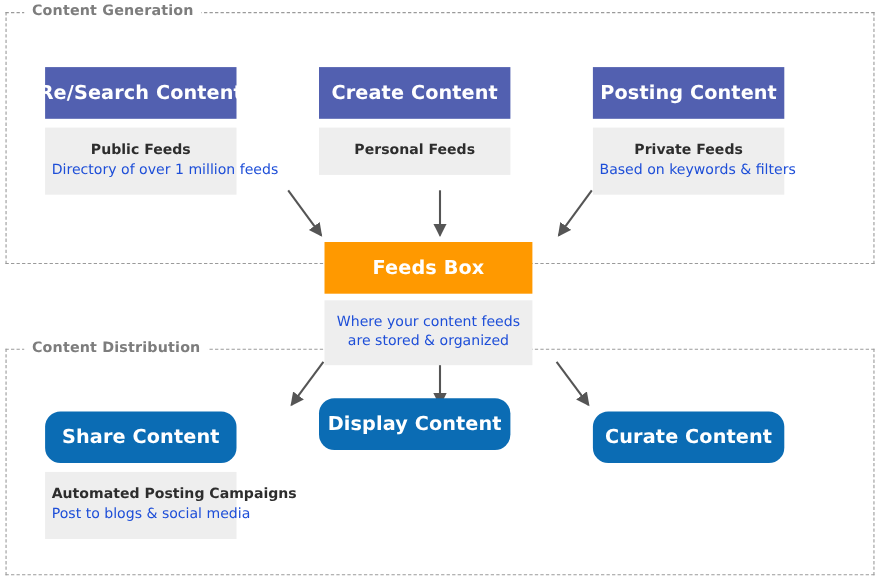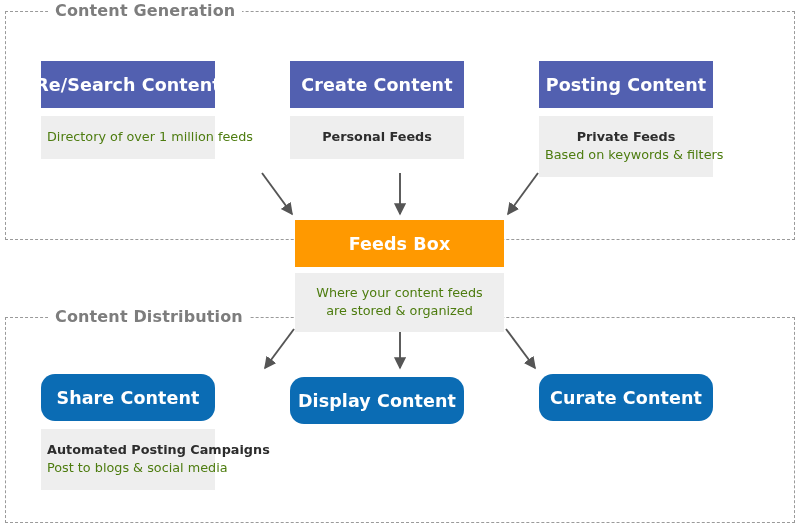--- a/index.html
+++ b/index.html
@@ -23,27 +23,26 @@
     border: 1px dashed #9a9a9a;
     background: transparent;
   }
   #region-generation { left: 5px;  top: 11px;  width: 790px; height: 229px; }
   #region-distribution { left: 5px; top: 317px; width: 790px; height: 206px; }
 
   .region-label {
     position: absolute;
     background: #ffffff;
     color: #7d7d7d;
-    font-size: 16px;
+    font-size: 13px;
     font-weight: bold;
     letter-spacing: 0.15px;
     padding: 0 7px;
     line-height: 13px;
     white-space: nowrap;
-    margin-left: 26px;
   }
   #label-generation   { left: 22px; top: 4px; }
   #label-distribution { left: 22px; top: 310px; }
 
   
   .card {
     position: absolute;
     width: 174px;
   }
   .card-header {
@@ -70,40 +69,40 @@
     font-weight: bold;
     line-height: 18px;
     color: #2d2d2d;
     white-space: nowrap;
   }
   .card-body .b-sub {
     display: block;
     font-size: 12.8px;
     font-weight: normal;
     line-height: 18px;
-    color: #4d7c0f;
+    color: #1d4ed8;
     white-space: nowrap;
   }
 
   .purple .card-header { background: #5260b0; }
   .blue   .card-header { background: #0b6cb4; border-radius: 14px; }
   .orange .card-header { background: #ff9900; }
 
   
   #card-research { left: 41px;  top: 61px; }
   #card-create   { left: 290px; top: 61px; }
   #card-generate { left: 539px; top: 61px; }
 
   
-  #card-feedsbox { left: 295px; top: 220px; width: 209px; }
+  #card-feedsbox { left: 295px; top: 220px; width: 189px; }
   #card-feedsbox .card-body { margin-top: 6px; padding: 11px 6px 12px 6px; }
 
   
   #card-share   { left: 41px;  top: 374px; }
-  #card-display { left: 290px; top: 377px; }
+  #card-display { left: 290px; top: 362px; }
   #card-curate  { left: 539px; top: 374px; }
 
   
   #arrows {
     position: absolute;
     left: 0; top: 0;
     width: 800px; height: 528px;
     pointer-events: none;
   }
 </style>
@@ -130,20 +129,21 @@
     <line x1="400" y1="329" x2="400" y2="368" stroke="#555555" stroke-width="1.9" marker-end="url(#ah)"></line>
     <line x1="506" y1="329" x2="535" y2="368" stroke="#555555" stroke-width="1.9" marker-end="url(#ah)"></line>
   </svg>
 
   <div class="region-label" id="label-generation">Content Generation</div>
   <div class="region-label" id="label-distribution">Content Distribution</div>
 
   <div class="card purple" id="card-research">
     <div class="card-header">Re/Search Content</div>
     <div class="card-body">
+      <span class="b-title">Public Feeds</span>
       <span class="b-sub">Directory of over 1 million feeds</span>
     </div>
   </div>
 
   <div class="card purple" id="card-create">
     <div class="card-header">Create Content</div>
     <div class="card-body">
       <span class="b-title">Personal Feeds</span>
     </div>
   </div>

